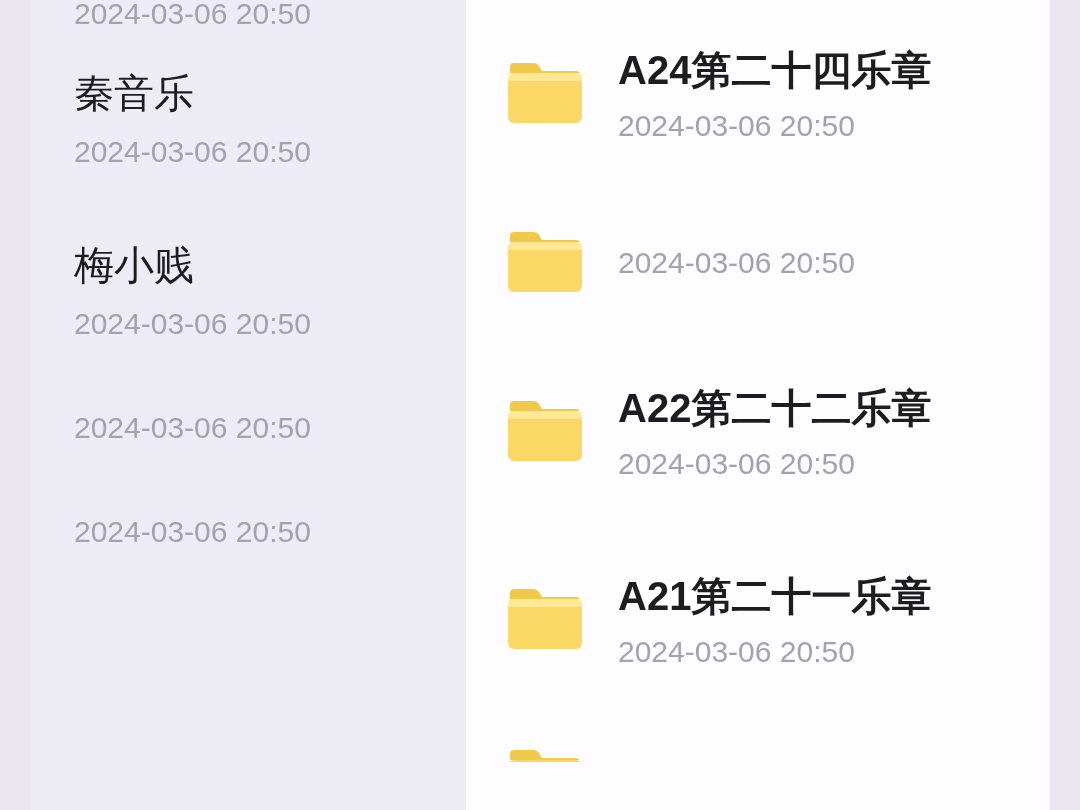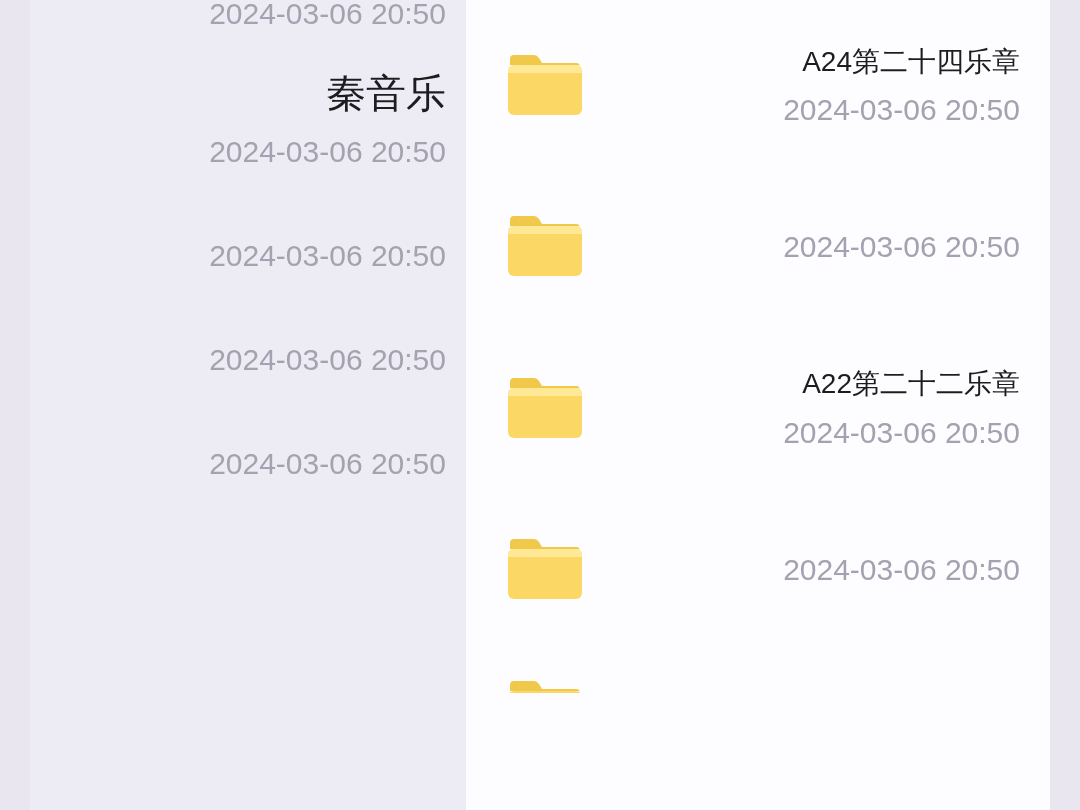--- a/index.html
+++ b/index.html
@@ -11,21 +11,20 @@
       font-family: -apple-system, BlinkMacSystemFont, "Segoe UI", "PingFang SC", "Microsoft YaHei", sans-serif;
       background: #e9e6f0;
       width: 1080px;
       height: 810px;
       overflow: hidden;
     }
     .container {
       display: flex;
       width: 100%;
       height: 100%;
-      text-align: right;
     }
     .left-panel {
       width: 436px;
       background: #edecf5;
       padding: 0 0 0 40px;
       overflow: hidden;
       margin-left: 30px;
     }
     .right-panel {
       flex: 1;
@@ -78,22 +77,22 @@
     }
     .folder-icon svg {
       width: 100%;
       height: 100%;
       display: block;
     }
     .right-text {
       flex: 1;
     }
     .right-text .title {
-      font-size: 28px;
-      font-weight: 400;
+      font-size: 40px;
+      font-weight: 700;
       color: #1d1d1f;
       line-height: 1.3;
       margin-bottom: 12px;
     }
     .right-text .date {
       font-size: 30px;
       font-weight: 400;
       color: #a4a2b0;
       line-height: 1.2;
     }
@@ -104,20 +103,21 @@
 <div class="container">
   <div class="left-panel">
     <div class="left-item-partial">
       <div class="date">2024-03-06 20:50</div>
     </div>
     <div class="left-item">
       <div class="title">秦音乐</div>
       <div class="date">2024-03-06 20:50</div>
     </div>
     <div class="left-item">
+      <div class="title">梅小贱</div>
       <div class="date">2024-03-06 20:50</div>
     </div>
     <div class="left-item">
       <div class="date">2024-03-06 20:50</div>
     </div>
     <div class="left-item">
       <div class="date">2024-03-06 20:50</div>
     </div>
   </div>
 
@@ -165,20 +165,21 @@
 
     <div class="right-item">
       <div class="folder-icon">
         <svg viewBox="0 0 78 62">
           <path d="M 4 10 L 4 4 Q 4 0 8 0 L 28 0 Q 31 0 33 3 L 36 8 L 70 8 Q 74 8 74 12 L 74 10 Z" fill="#f0c84a"></path>
           <rect x="2" y="10" width="74" height="50" rx="6" fill="#fbd765"></rect>
           <path d="M 2 16 Q 2 10 8 10 L 70 10 Q 76 10 76 16 L 76 18 L 2 18 Z" fill="#ffe896"></path>
         </svg>
       </div>
       <div class="right-text">
+        <div class="title">A21第二十一乐章</div>
         <div class="date">2024-03-06 20:50</div>
       </div>
     </div>
 
     <div class="right-item-partial">
       <div class="folder-icon" style="height:12px;overflow:hidden;">
         <svg viewBox="0 0 78 62" style="height:62px;">
           <path d="M 4 10 L 4 4 Q 4 0 8 0 L 28 0 Q 31 0 33 3 L 36 8 L 70 8 Q 74 8 74 12 L 74 10 Z" fill="#f0c84a"></path>
           <rect x="2" y="10" width="74" height="50" rx="6" fill="#fbd765"></rect>
         </svg>

